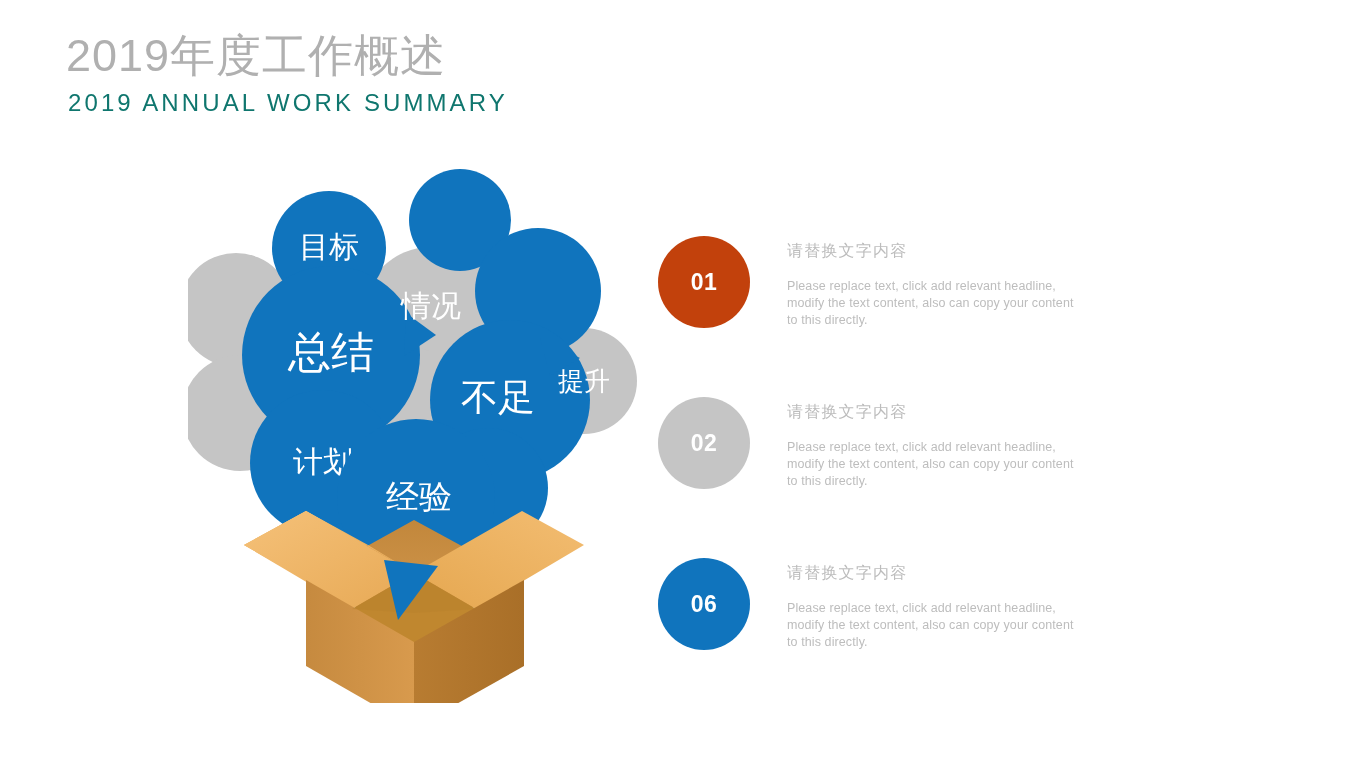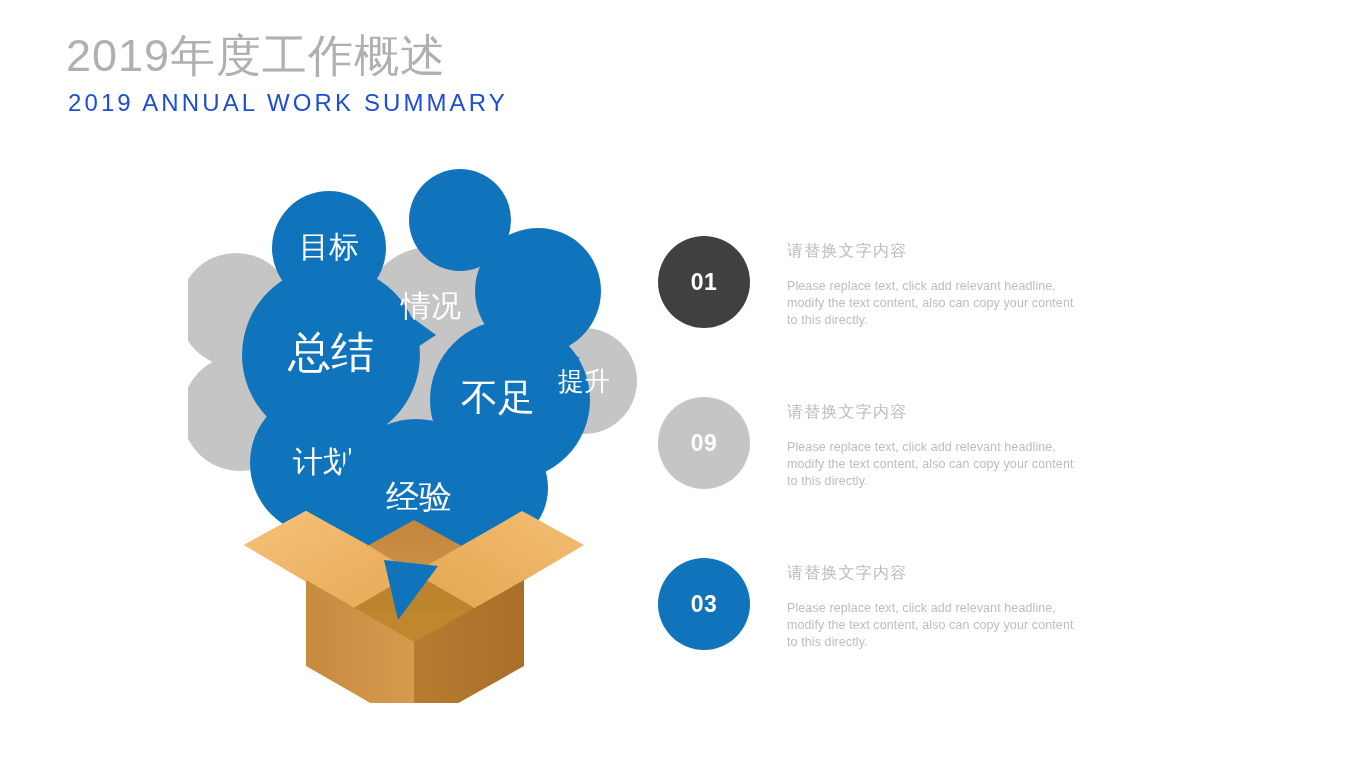--- a/index.html
+++ b/index.html
@@ -12,21 +12,21 @@
   .slide{position:absolute;inset:0;}
 
   
   .header{position:absolute;left:66px;top:28px;}
   .header h1{
     margin:0;font-weight:400;font-size:45px;line-height:56px;
     color:#b0b0b0;letter-spacing:1px;
   }
   .header h2{
     margin:4px 0 0 2px;font-weight:400;font-size:24px;line-height:30px;
-    color:#1d4ed8;letter-spacing:3.1px;text-align:center;
+    color:#0f766e;letter-spacing:3.1px;text-align:center;
   }
 
   
   .illus{position:absolute;left:188px;top:168px;width:460px;height:535px;}
   .illus svg{display:block;width:100%;height:100%;}
   .bubble-label{
     font-family:"Liberation Sans","DejaVu Sans",sans-serif;
     font-weight:400;fill:#ffffff;
   }
 
@@ -160,42 +160,42 @@
         <path d="M164 441 L226 405 L288 441 L226 445 Z" fill="#b8802c" opacity=".45"></path>
       </g>
 
       <path d="M196 392 L210 452 L250 398 Z" fill="#1074bd"></path>
     </svg>
   </div>
 
   <div class="list">
 
     <div class="item">
-      <div class="circle" style="background:#404040">
+      <div class="circle" style="background:#c2410c">
         <span>01</span>
       </div>
       <div class="txt">
         <p class="item-title">请替换文字内容</p>
         <p class="item-body">Please replace text, click add relevant headline, modify the text content, also can copy your content to this directly.</p>
       </div>
     </div>
 
     <div class="item">
       <div class="circle" style="background:#c5c5c5">
-        <span>09</span>
+        <span>02</span>
       </div>
       <div class="txt">
         <p class="item-title">请替换文字内容</p>
         <p class="item-body">Please replace text, click add relevant headline, modify the text content, also can copy your content to this directly.</p>
       </div>
     </div>
 
     <div class="item">
       <div class="circle" style="background:#1074bd">
-        <span>03</span>
+        <span>06</span>
       </div>
       <div class="txt">
         <p class="item-title">请替换文字内容</p>
         <p class="item-body">Please replace text, click add relevant headline, modify the text content, also can copy your content to this directly.</p>
       </div>
     </div>
 
   </div>
 </div>
 

